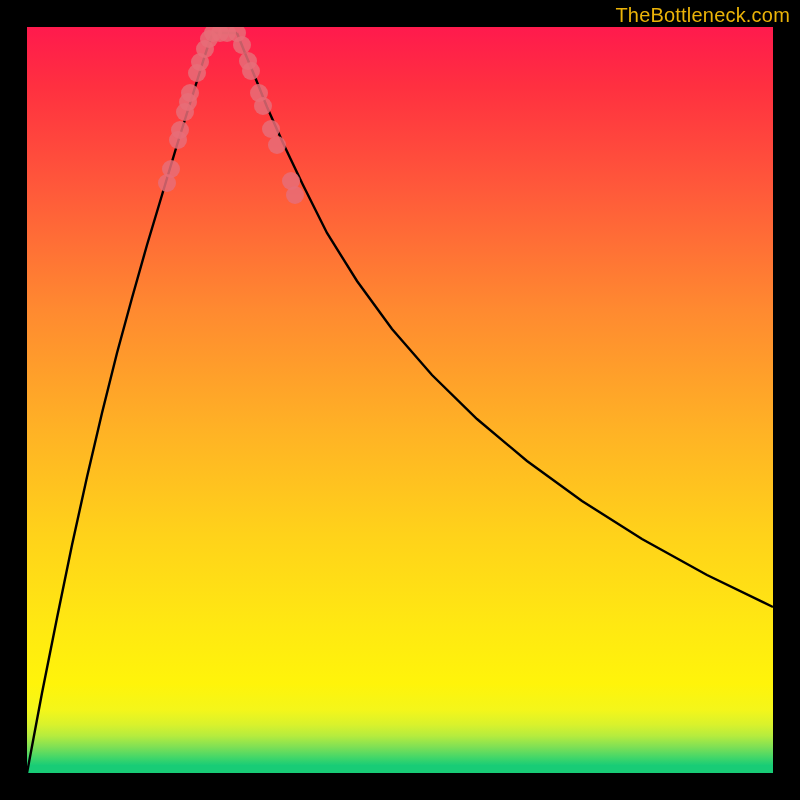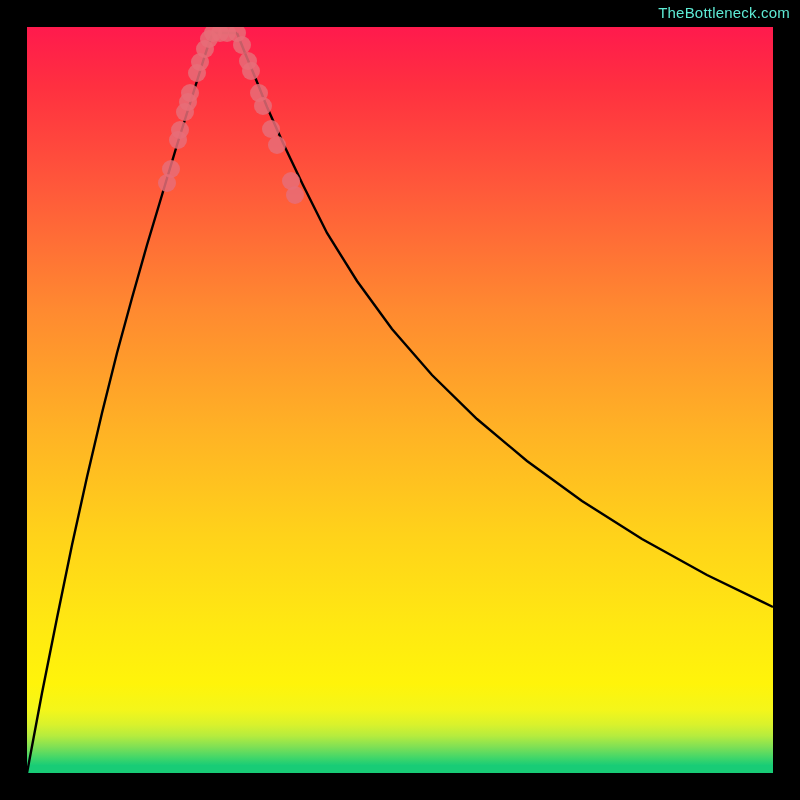--- a/index.html
+++ b/index.html
@@ -39,22 +39,22 @@
       #7fe055 96.5%,
       #3fd66a 98%,
       #18cc76 99%,
       #18cc76 100%
     );
   }
   .watermark {
     position: absolute;
     top: 4px;
     right: 10px;
-    color: #5eead4;
-    font-size: 15px;
+    color: #eab308;
+    font-size: 20px;
     font-weight: 400;
     letter-spacing: 0.2px;
   }
   svg.curve {
     position: absolute;
     inset: 0;
   }
   .dot {
     fill: #e86d78;
     fill-opacity: 0.85;

